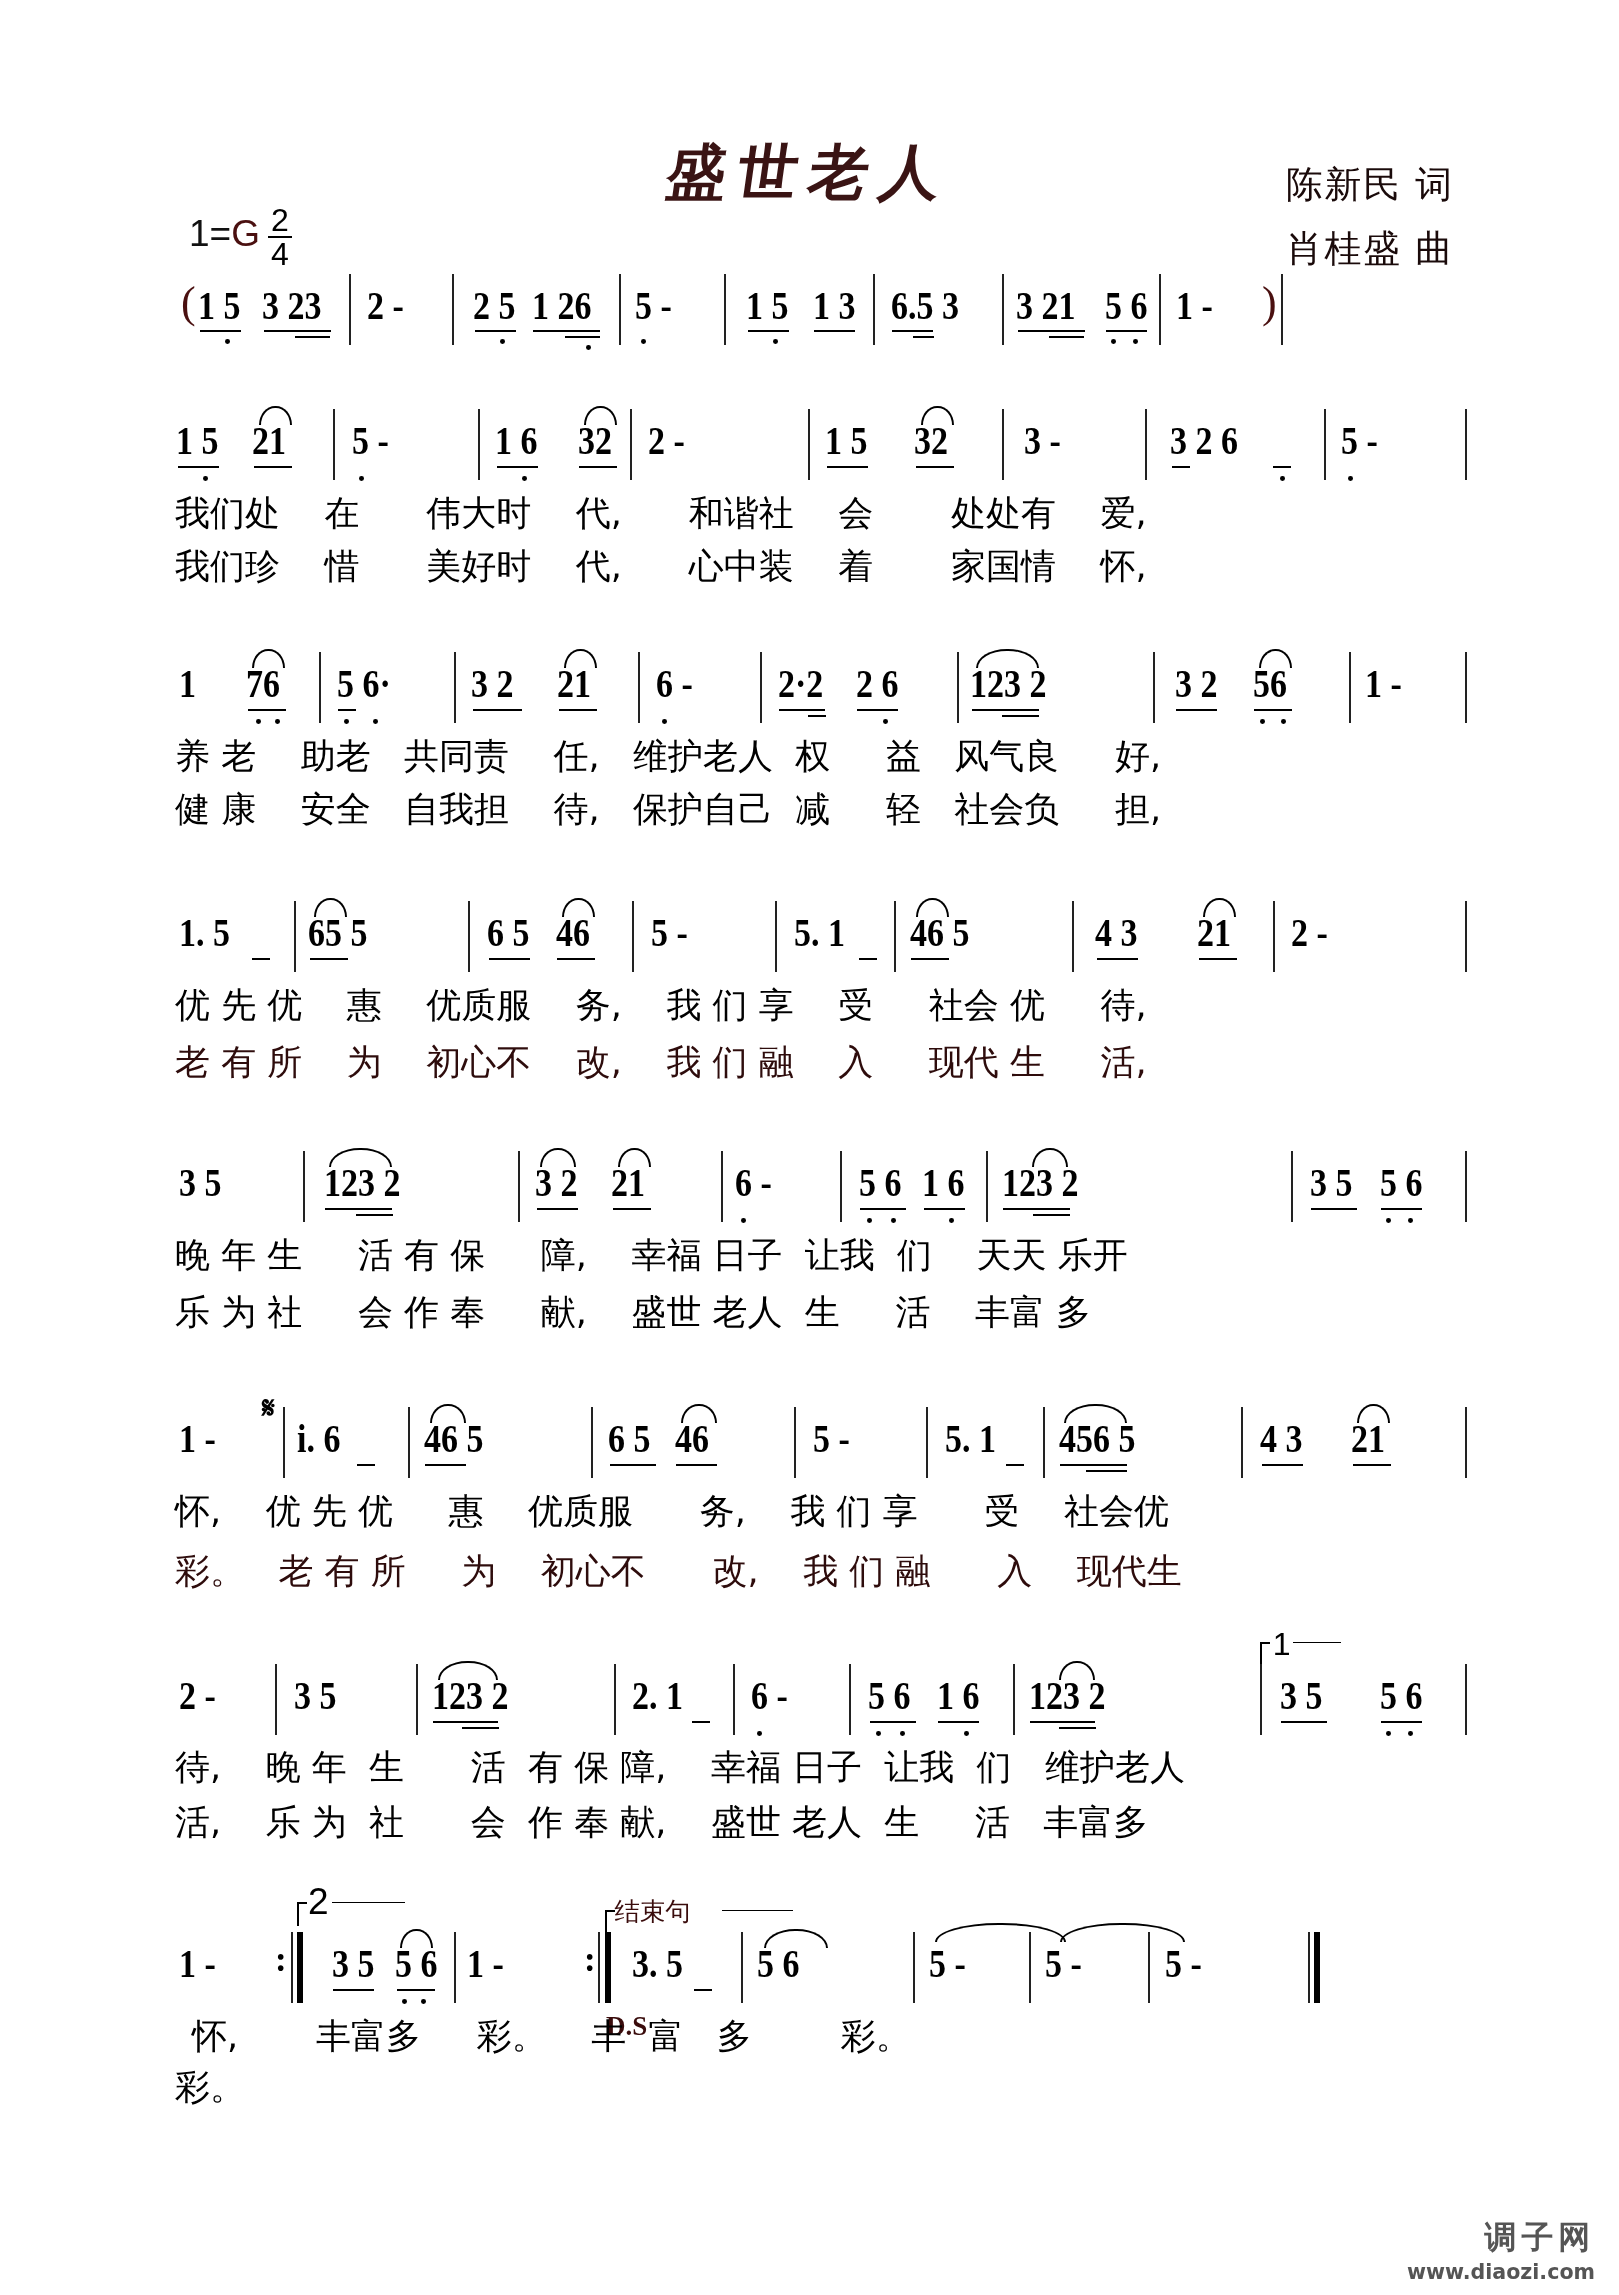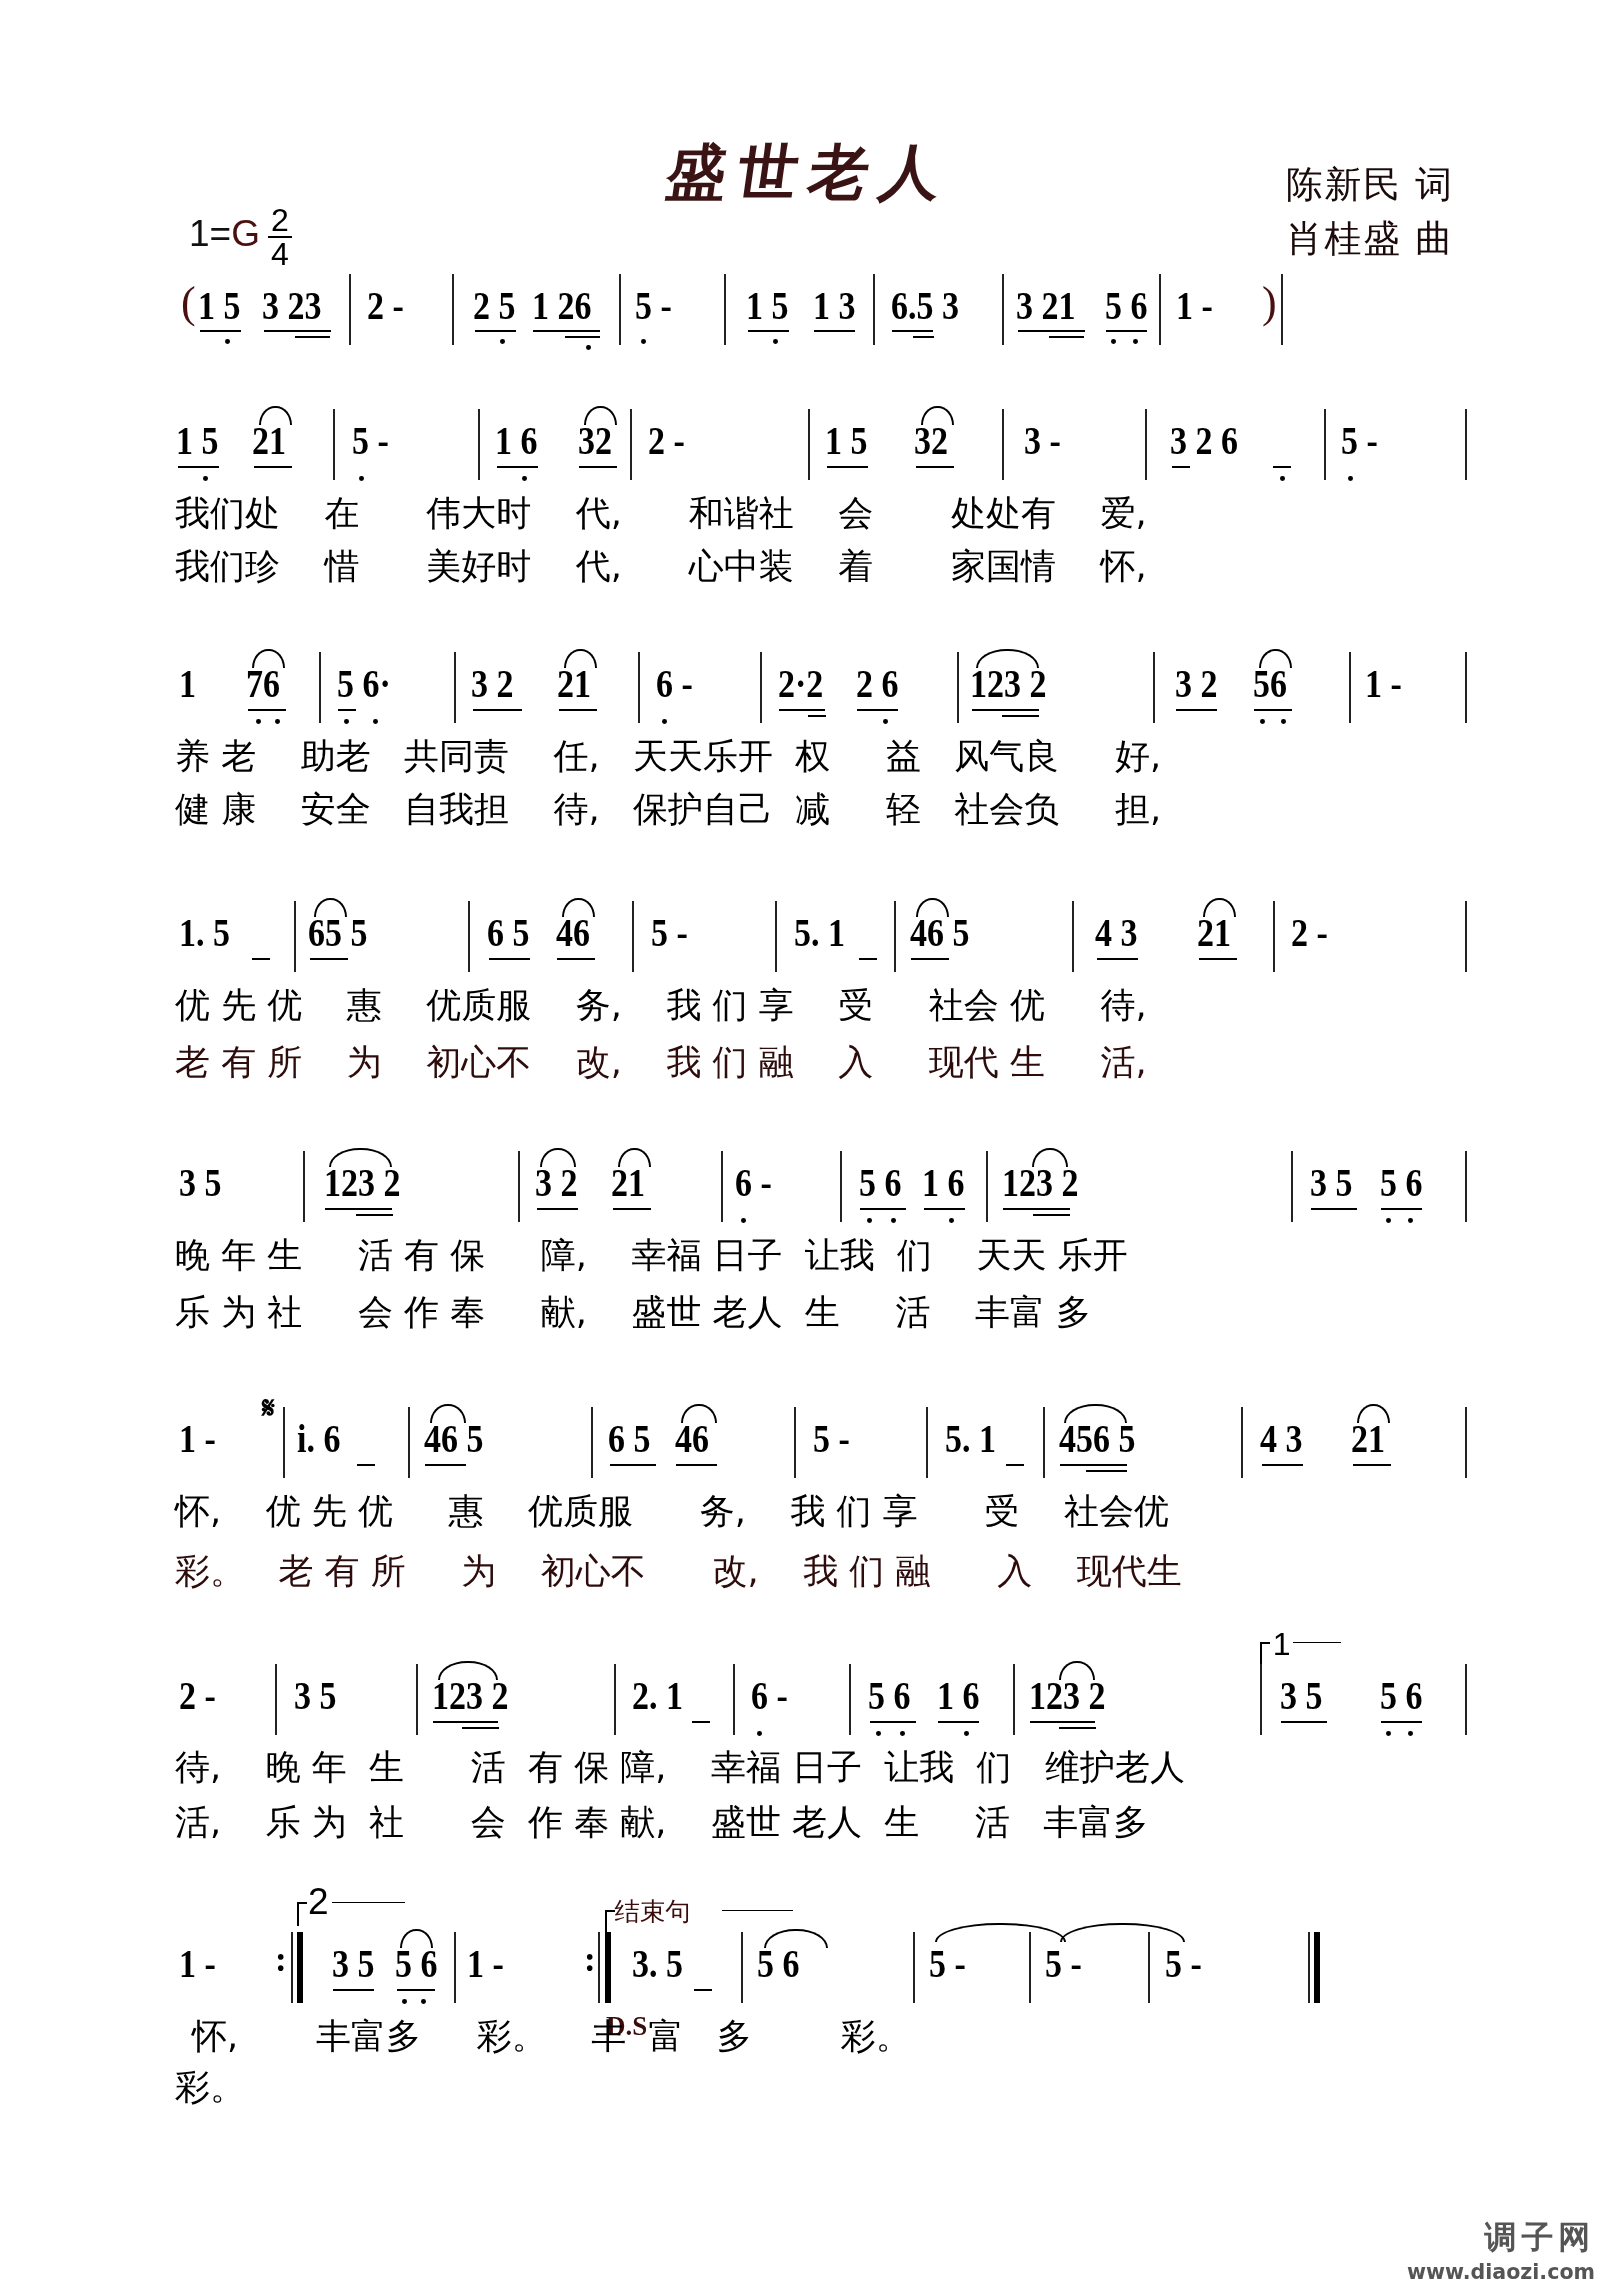--- a/index.html
+++ b/index.html
@@ -40,21 +40,21 @@
   .watermark { position: absolute; right: 24px; bottom: 11px; text-align: right;
                font-family: "DejaVu Sans", sans-serif; color: #555; }
   .watermark .cn { font-size: 32px; font-weight: bold; letter-spacing: 4.8px; }
   .watermark .url { font-size: 20.6px; font-weight: bold; }
 </style>
 </head>
 <body>
 
 <div class="title">盛世老人</div>
 <div class="credit" style="top:160px">陈新民 词</div>
-<div class="credit" style="top:214px">肖桂盛 曲</div>
+<div class="credit" style="top:224px">肖桂盛 曲</div>
 <div class="key"><span>1=</span><span class="g">G</span></div>
 <div class="timesig">
   <span>2</span>
   <span class="bar"></span>
   <span>4</span>
 </div>
 
 <div class="row" style="top:274px">
   <div class="notes">
     <span class="paren" style="left:181px">(</span>
@@ -183,21 +183,21 @@
     <div class="ul" style="left:1176px;top:57px;width:41px"></div>
     <span class="n" style="left:1253px">56</span>
     <div class="ul" style="left:1254px;top:57px;width:38px"></div>
     <div class="dot" style="left:1260px;top:67px"></div>
     <div class="dot" style="left:1281px;top:67px"></div>
     <div class="slur" style="left:1259px;top:-3.2px;width:29px"></div>
     <div class="bl" style="left:1349px"></div>
     <span class="n" style="left:1365px">1 -</span>
     <div class="bl" style="left:1465px"></div>
   </div>
-  <div class="lyr" style="left:175px;top:84px">养 老    助老   共同责    任,   天天乐开  权     益   风气良     好,</div>
+  <div class="lyr" style="left:175px;top:84px">养 老    助老   共同责    任,   维护老人  权     益   风气良     好,</div>
   <div class="lyr" style="left:175px;top:137px">健 康    安全   自我担    待,   保护自己  减     轻   社会负     担,</div>
 </div>
 
 <div class="row" style="top:901px">
   <div class="notes">
     <span class="n" style="left:179px">1. 5</span>
     <div class="ul" style="left:252px;top:57px;width:17.5px"></div>
     <div class="bl" style="left:294px"></div>
     <span class="n" style="left:308px">65 5</span>
     <div class="ul" style="left:310px;top:57px;width:38px"></div>

